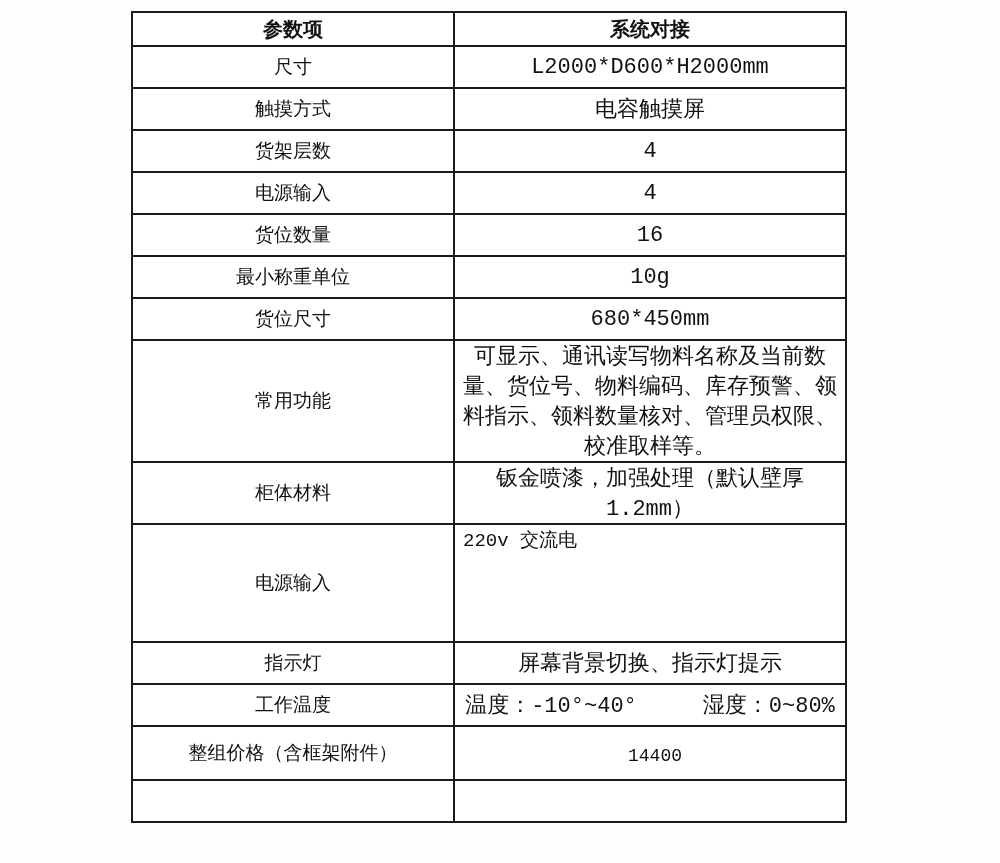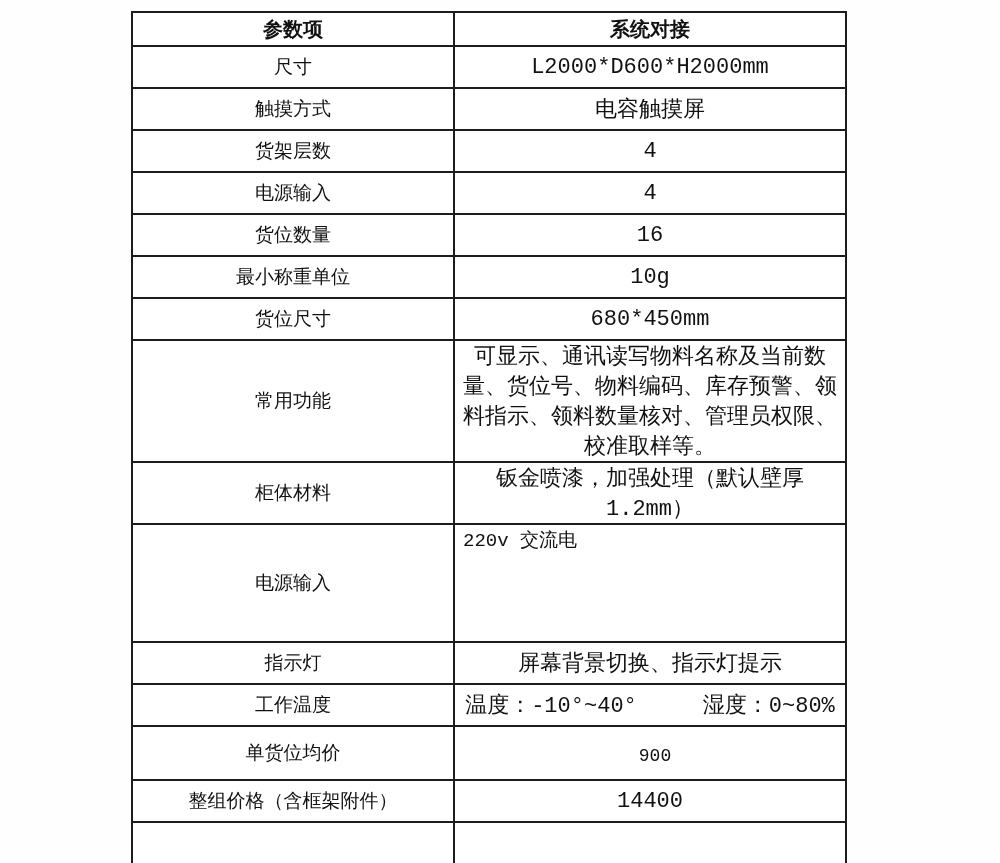--- a/index.html
+++ b/index.html
@@ -137,24 +137,20 @@
   </tr>
         <tr>
     <td class="param">指示灯</td>
     <td class="value">屏幕背景切换、指示灯提示</td>
   </tr>
         <tr>
     <td class="param">工作温度</td>
     <td class="value">温度：-10°~40°　　　湿度：0~80%</td>
   </tr>
         <tr>
-    <td class="param">单货位均价</td>
-    <td class="value">900</td>
-  </tr>
-        <tr>
     <td class="param">整组价格（含框架附件）</td>
     <td class="value">14400</td>
   </tr>
         <tr>
     <td class="param"></td>
     <td class="value"></td>
   </tr>
       </tbody>
   </table>
 </div>

